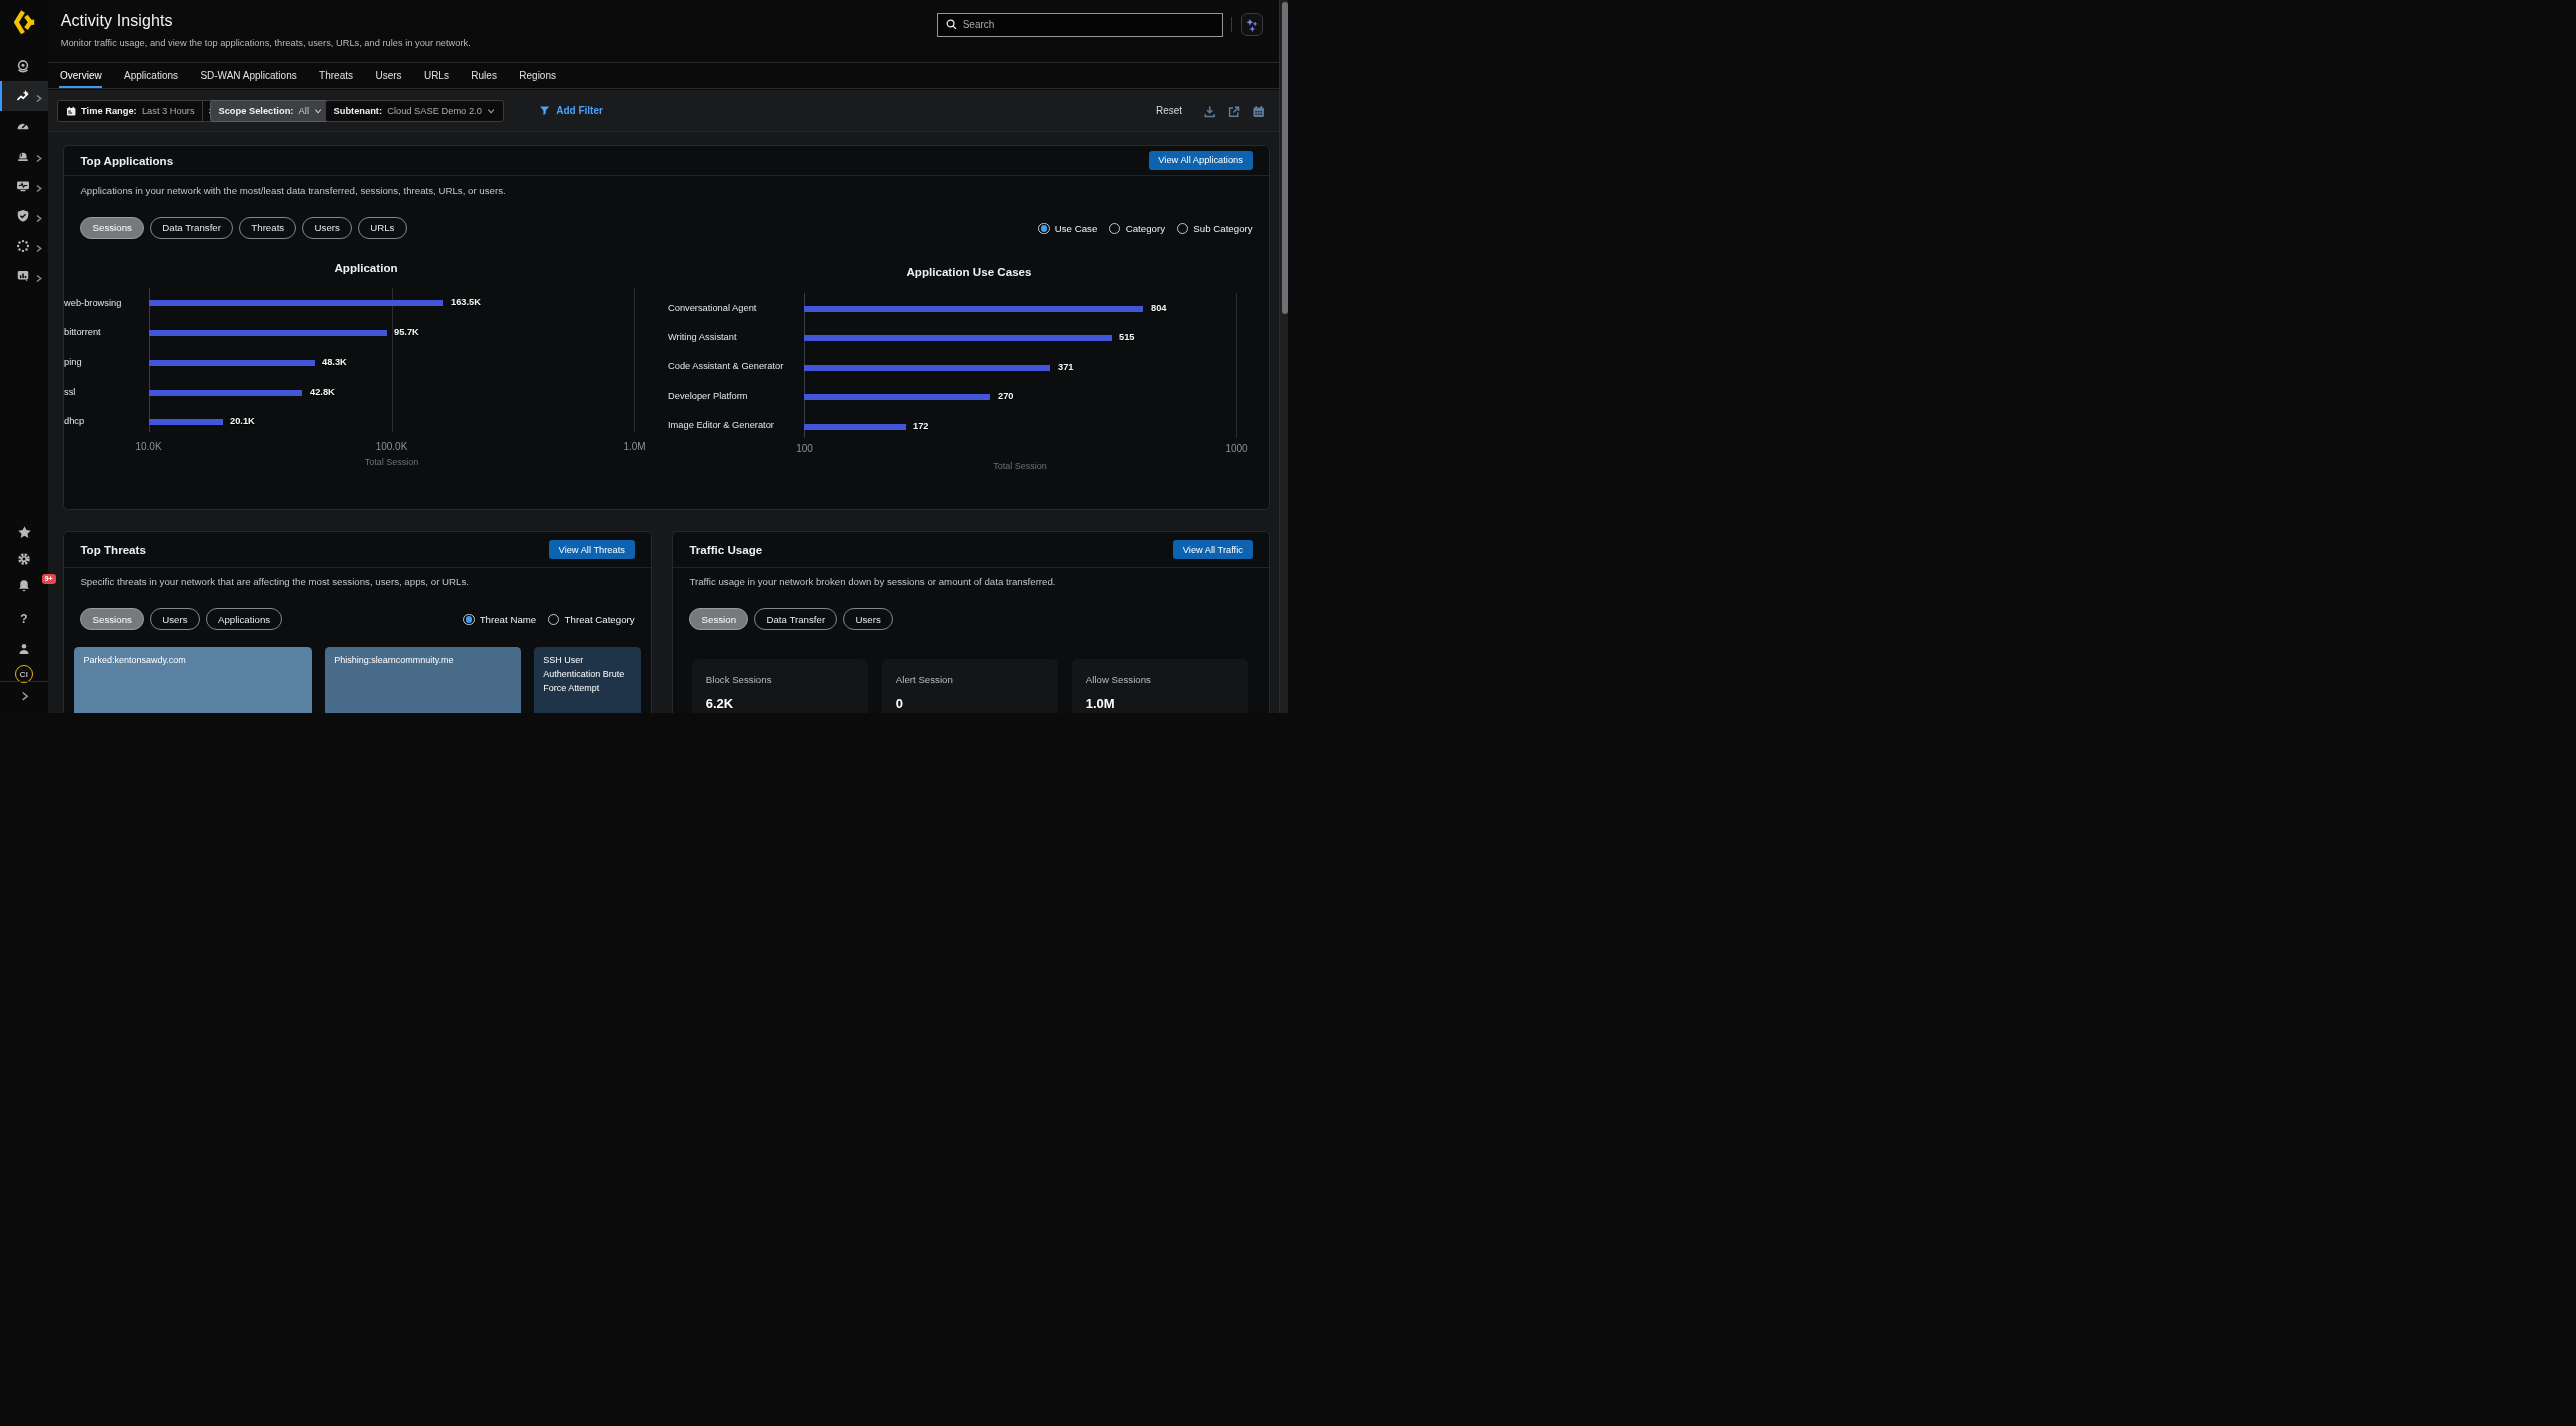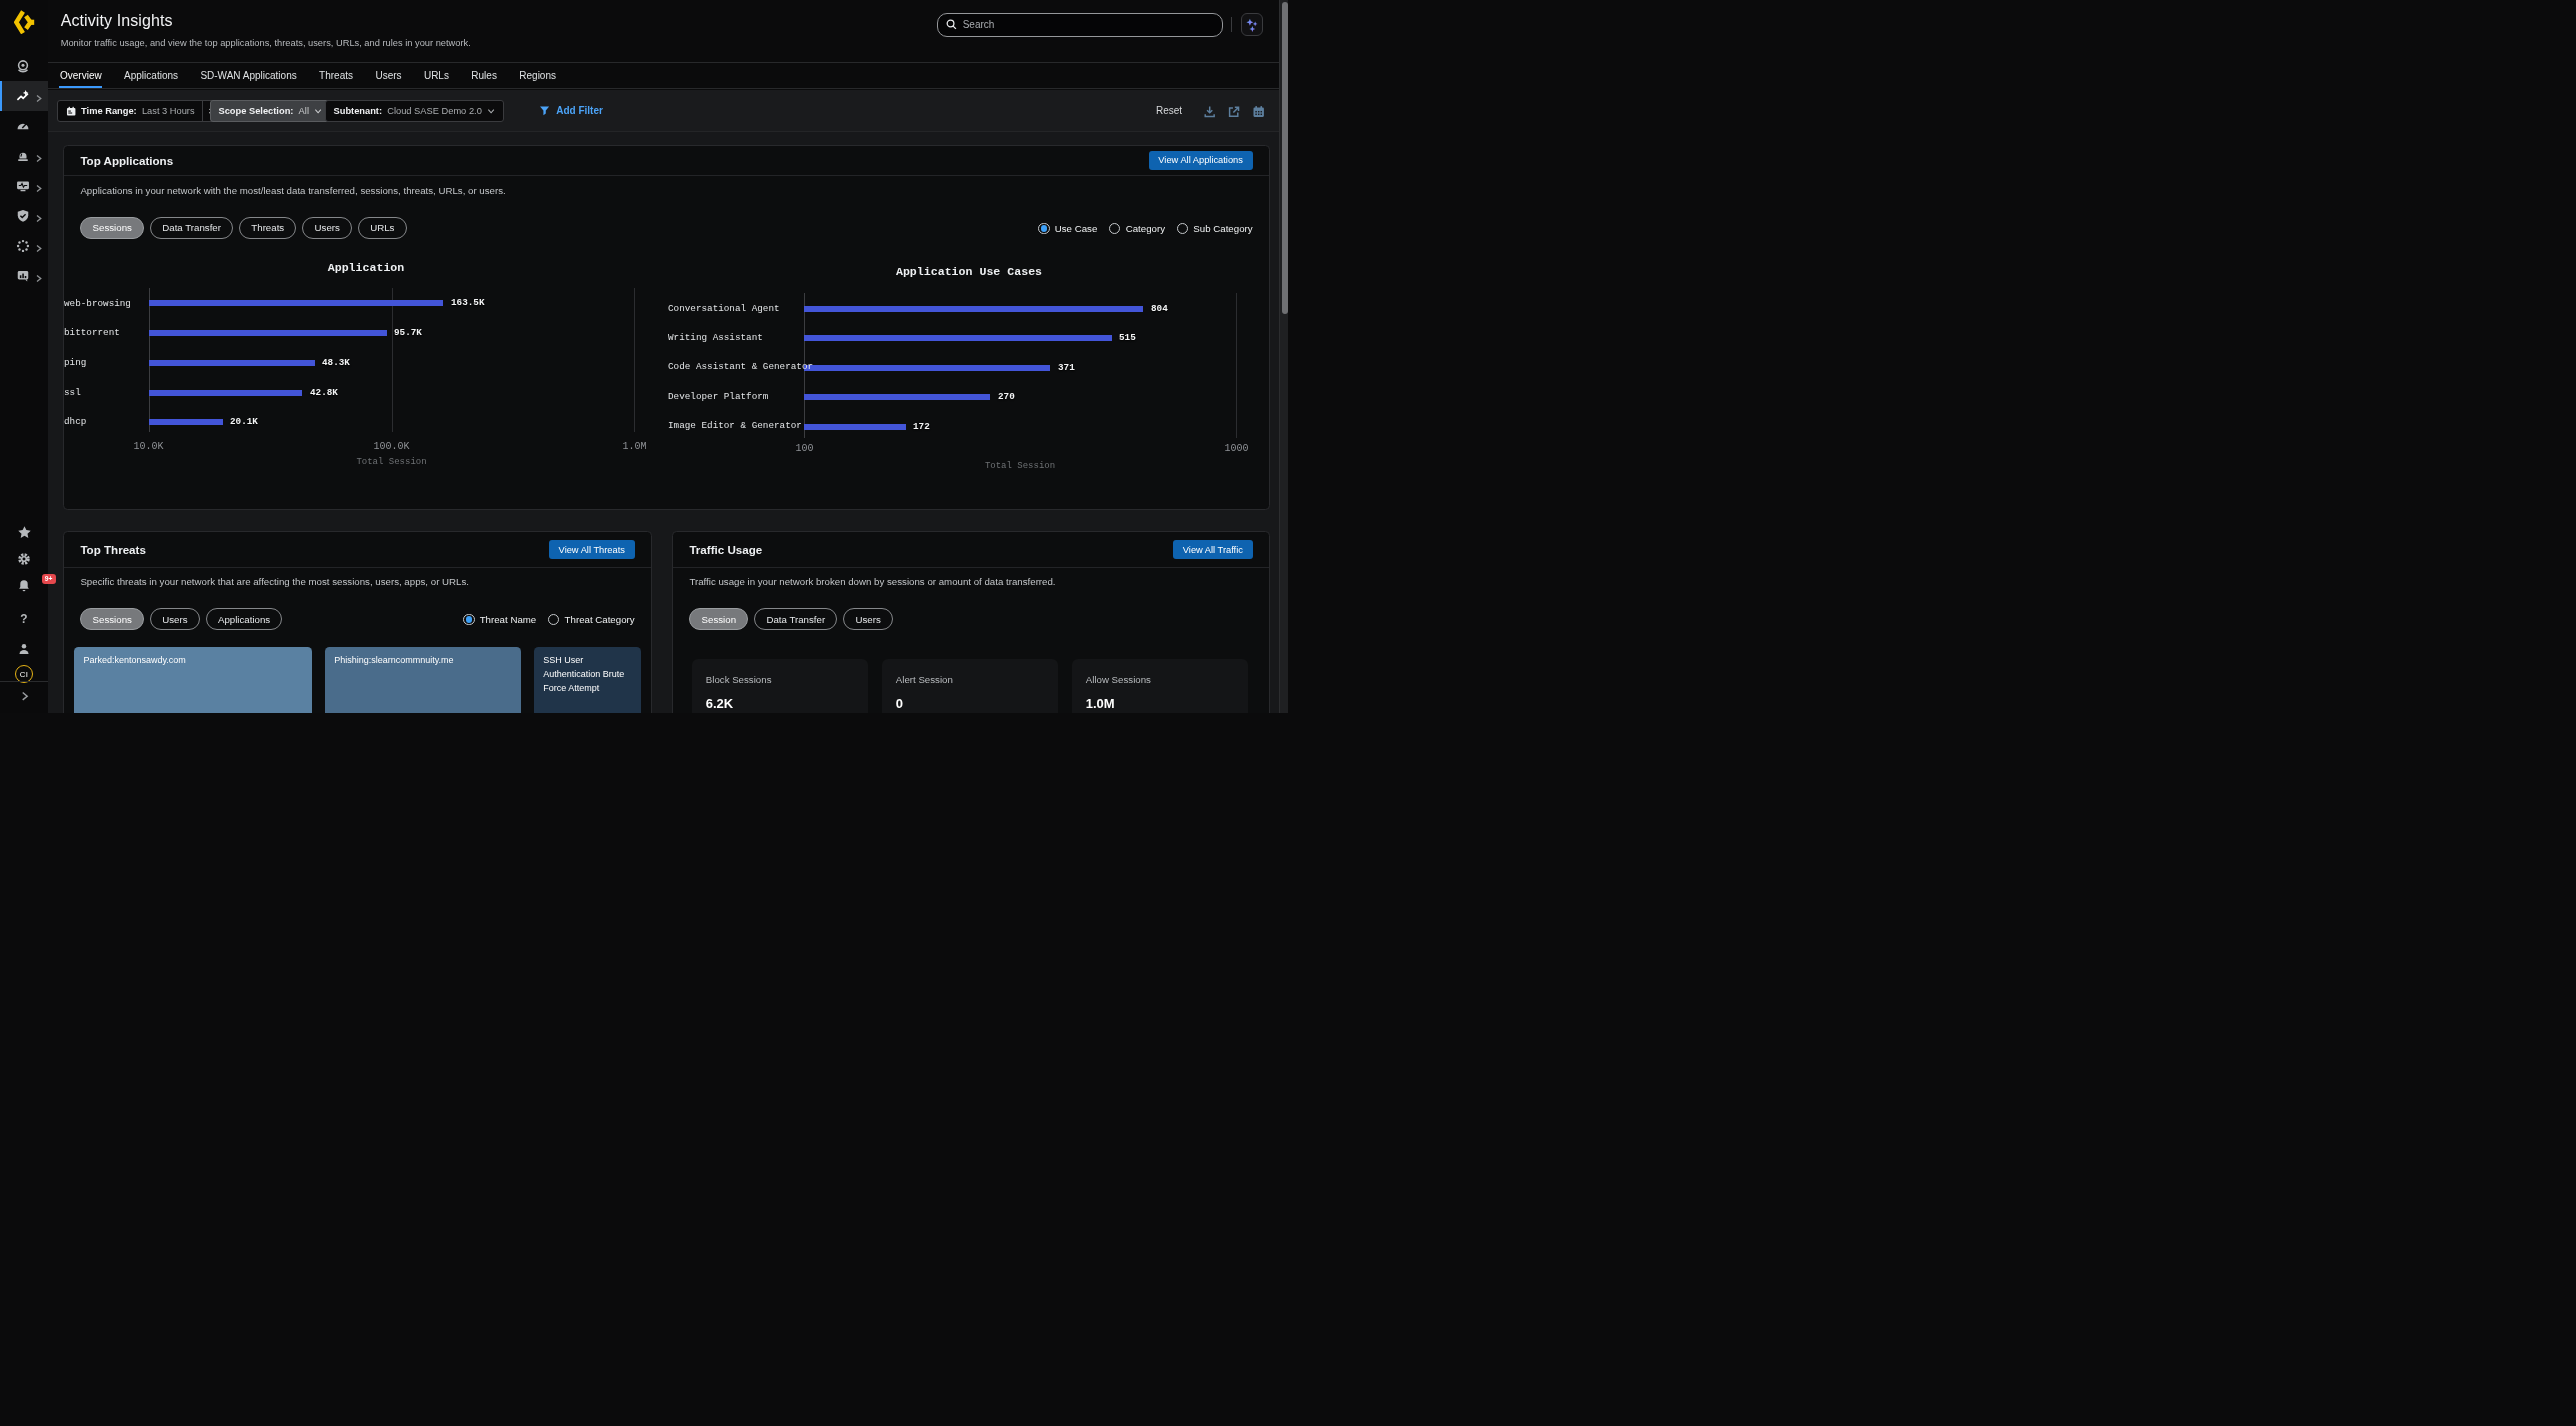--- a/index.html
+++ b/index.html
@@ -23,21 +23,21 @@
     color:#fff; font-size:6.7px; font-weight:700; display:flex; align-items:center; justify-content:center; padding:0 1.5px; }
   .avatar-ci { width:18.6px; height:18.6px; border:1.5px solid #e7b416; border-radius:50%; color:#fff; font-size:7.8px;
     display:flex; align-items:center; justify-content:center; font-weight:400; letter-spacing:0.4px; }
   .side-divider { position:absolute; left:0; top:681px; width:48px; height:0.7px; background:#2a2b2d; }
 
   
   .topbar { position:absolute; left:48px; top:0; width:1231px; height:63px; background:#0b0b0c; border-bottom:0.7px solid #28292b; }
   .page-title { position:absolute; left:12.7px; top:12px; font-size:16px; font-weight:500; color:#f2f3f5; letter-spacing:0.1px; }
   .page-subtitle { position:absolute; left:12.7px; top:38px; font-size:9.3px; color:#b7babd; }
   .search-wrap { position:absolute; left:889px; top:12.7px; width:286px; height:24px; background:#050506;
-    border:0.7px solid #95979a; border-radius:10px; display:flex; align-items:center; padding:0 7.5px; gap:6px; }
+    border:0.7px solid #95979a; border-radius:0; display:flex; align-items:center; padding:0 7.5px; gap:6px; }
   .search-wrap input { flex:1; background:transparent; border:none; outline:none; color:#e8eaec; font-size:10px;
     font-family:"Liberation Sans",sans-serif; }
   .search-wrap input::placeholder { color:#a9acb0; }
   .top-sep { position:absolute; left:1183px; top:17px; width:0.7px; height:15px; background:#3a3b3e; }
   .copilot-btn { position:absolute; left:1193px; top:13.4px; width:22.4px; height:22.4px; border:0.7px solid #3a3b3e; border-radius:6px;
     background:#111113; display:flex; align-items:center; justify-content:center; cursor:pointer; }
 
   
   .tabs { position:absolute; left:48px; top:63px; width:1231px; height:26px; background:#0b0b0c; border-bottom:0.7px solid #28292b;
     display:flex; align-items:stretch; padding-left:12px; gap:22.4px; }
@@ -71,21 +71,21 @@
   .tgl { height:22.4px; display:flex; align-items:center; padding:0 11.2px; border-radius:11.2px; border:0.7px solid #85878a;
     color:#e6e8ea; font-size:9.7px; background:transparent; cursor:pointer; white-space:nowrap; }
   .tgl.active { background:#77797c; border-color:#9a9da0; color:#ffffff; }
   .radios { position:absolute; display:flex; align-items:center; gap:12px; }
   .radio-opt { display:flex; align-items:center; gap:5.2px; font-size:9.7px; color:#f0f2f3; cursor:pointer; }
   .radio { width:11.2px; height:11.2px; border:1.1px solid #c6c9cc; border-radius:50%; position:relative; flex:none; }
   .radio.checked::after { content:""; position:absolute; left:50%; top:50%; width:6.7px; height:6.7px; margin:-3.4px 0 0 -3.4px;
     background:#3da0f7; border-radius:50%; }
 
   
-  .chart { position:absolute; top:0; height:328px;font-family:Liberation Mono, monospace; }
+  .chart { position:absolute; top:0; height:328px; }
   .chart-title { position:absolute; left:0; right:0; text-align:center; font-size:11.6px; font-weight:600; color:#eef0f2; }
   .plot { position:absolute; }
   .gridline { position:absolute; top:0; bottom:0; width:0.7px; background:#2c2d30; }
   .gridline.axis { background:#3c3d40; }
   .bar { position:absolute; height:6px; cursor:pointer; }
   .bar-val { position:absolute; font-size:9.3px; font-weight:700; color:#f4f5f6; text-shadow:0 0.7px 1.5px #000; white-space:nowrap; }
   .cat-label { position:absolute; text-align:left; font-size:9.3px; color:#e3e5e7; white-space:nowrap; }
   .tick { position:absolute; width:67px; text-align:center; font-size:10px; color:#8f9296; }
   .xlabel { position:absolute; text-align:center; font-size:9px; color:#6e7174; }
 

